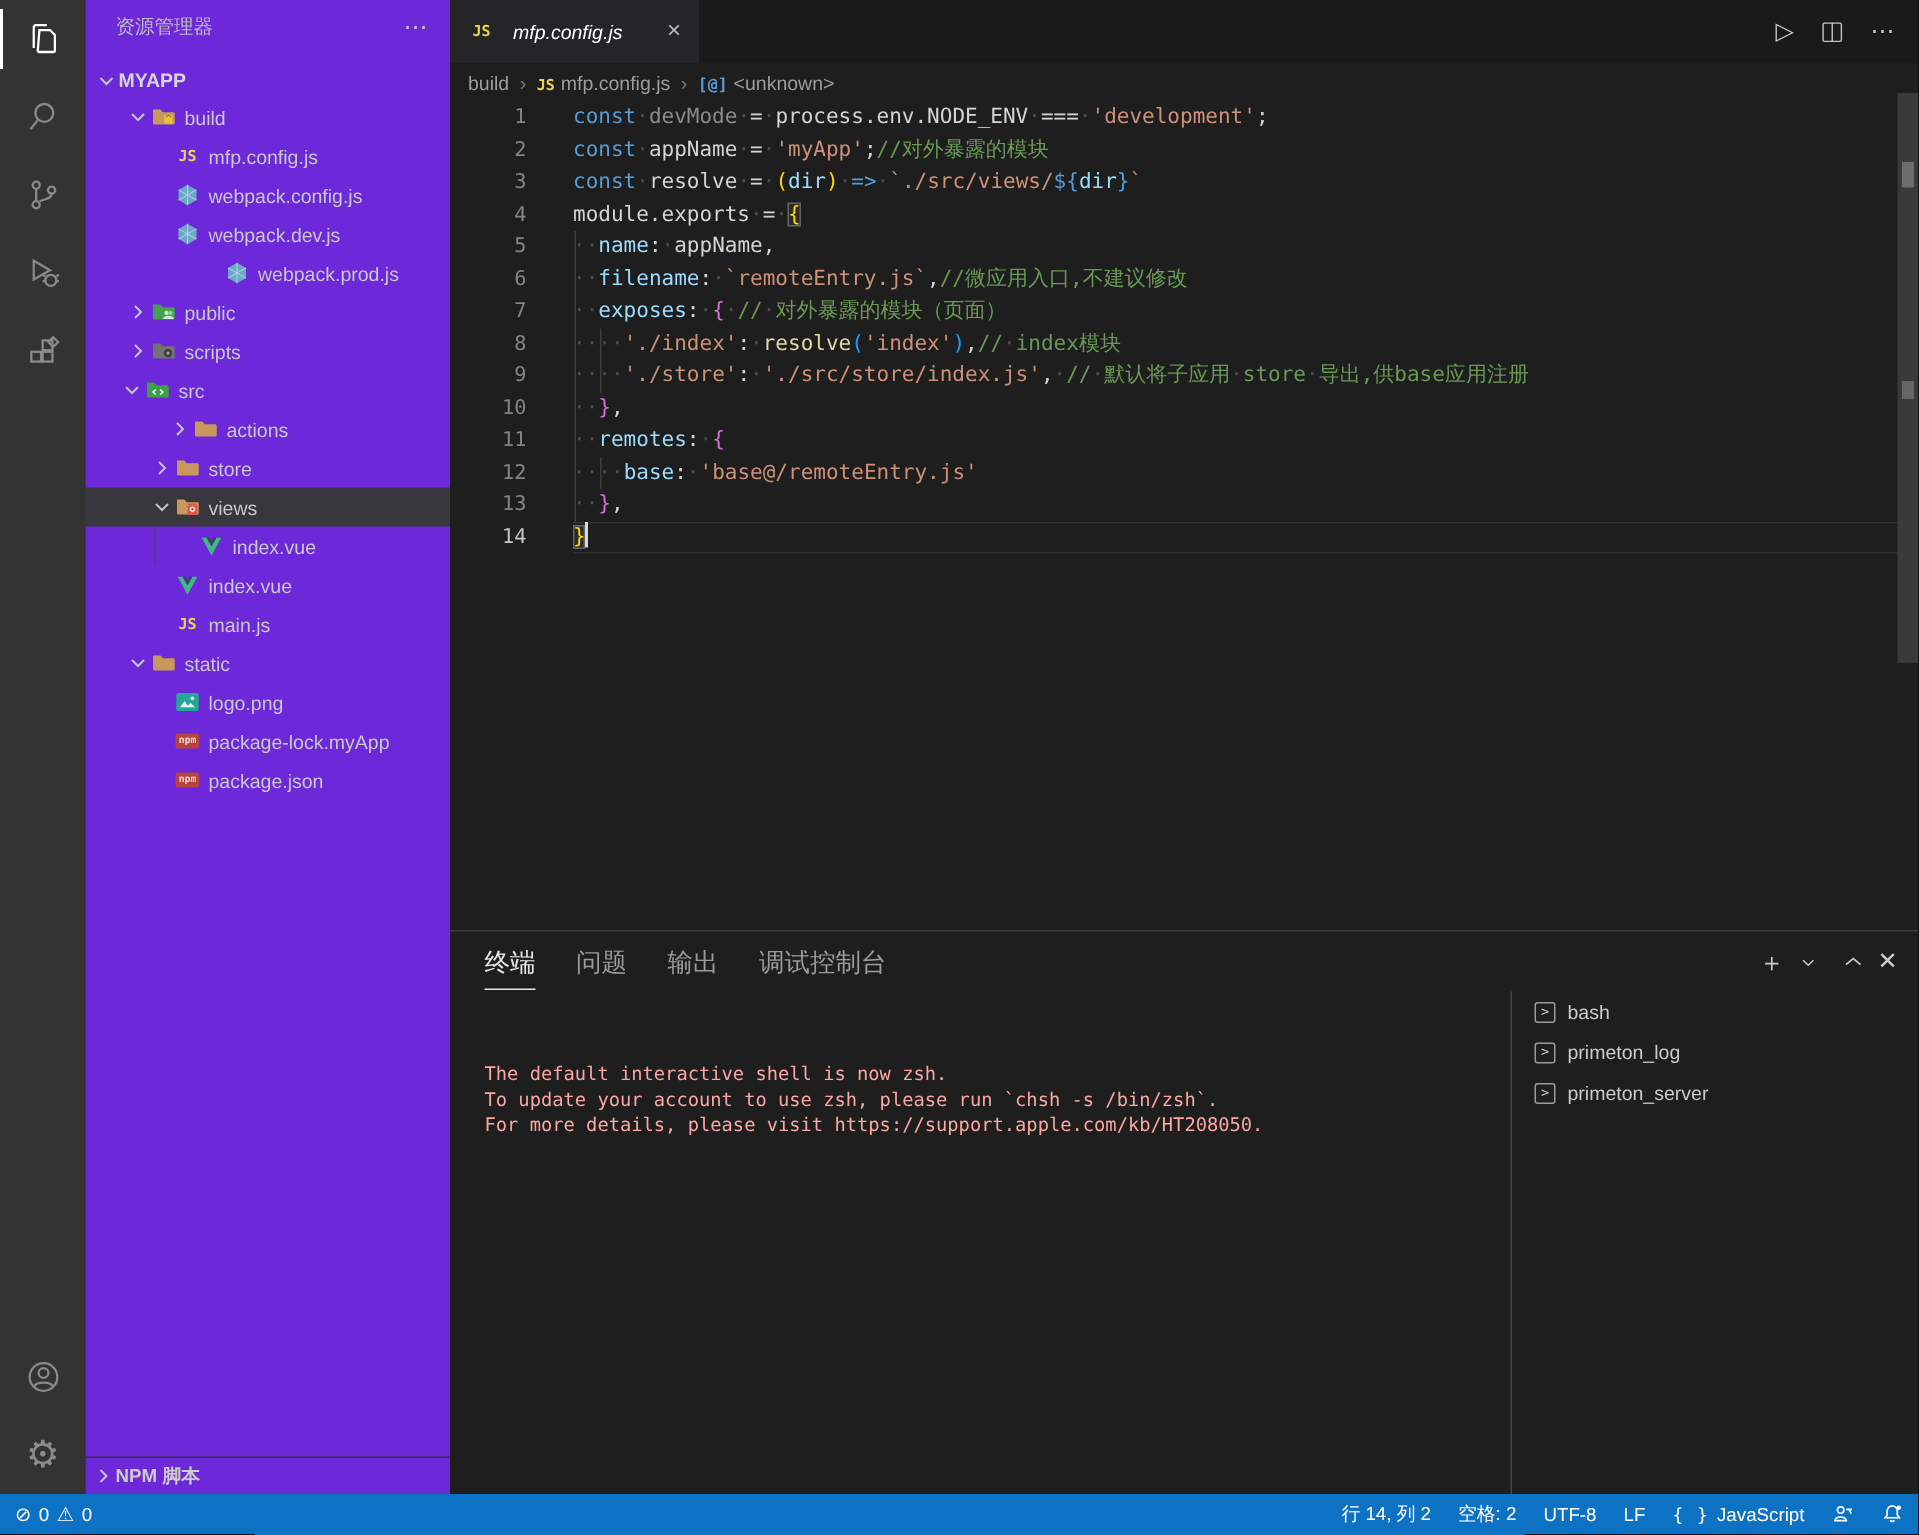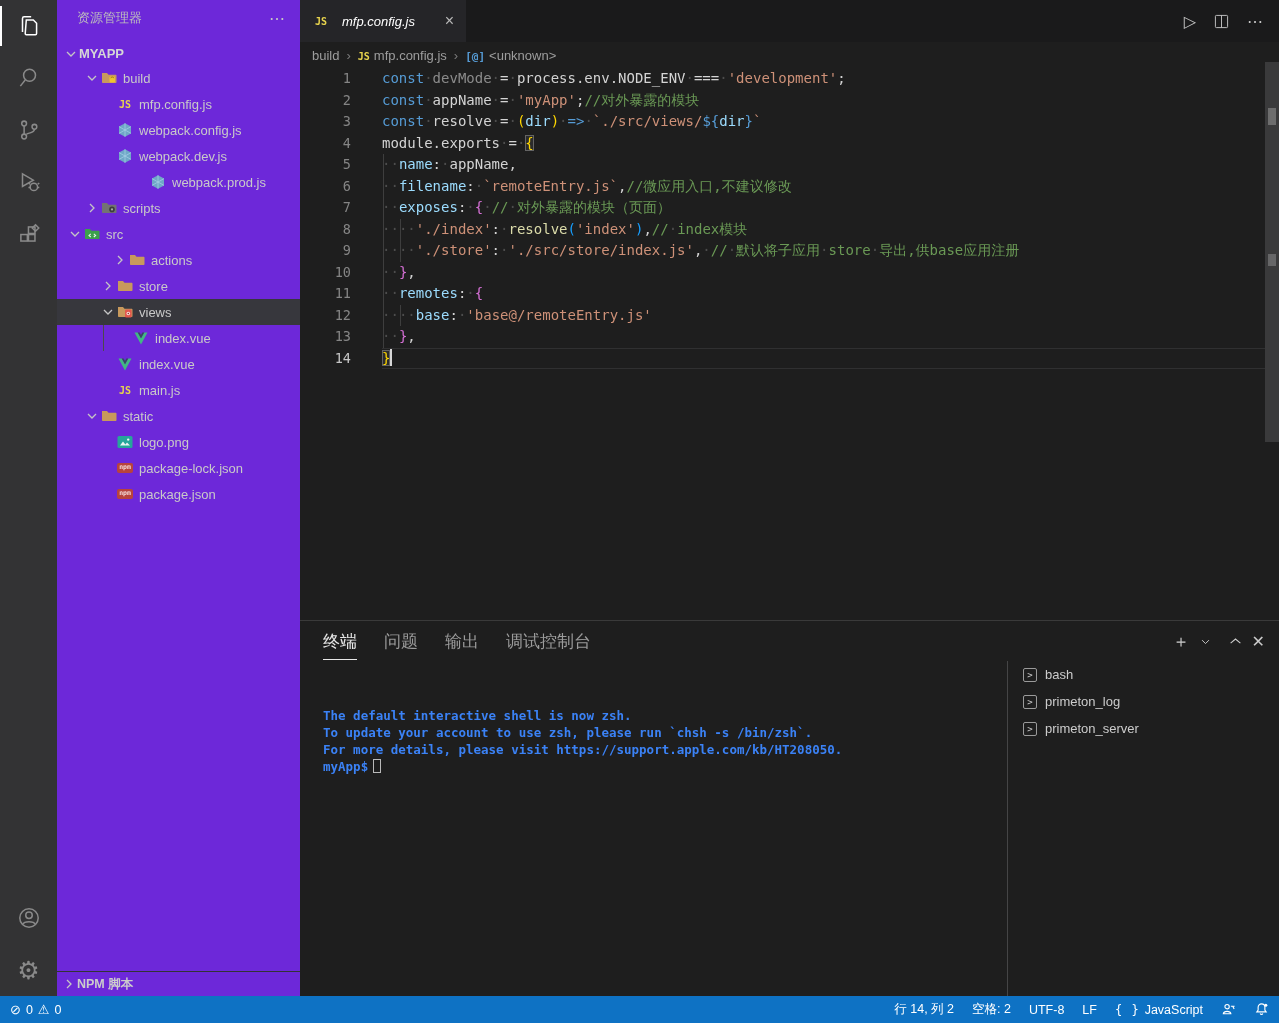--- a/index.html
+++ b/index.html
@@ -66,21 +66,21 @@
 
   
   .panel { position:absolute; left:300px; top:620px; right:0; height:376px; background:#1e1e1e; border-top:1px solid #3a3a3a; }
   .panel-header { height:40px; display:flex; align-items:center; padding:0 14px 0 23px; }
   .panel-tabs { display:flex; gap:27px; }
   .panel-tab { font-size:17px; color:#9b9b9b; cursor:pointer; padding:6px 0 5px; position:relative; }
   .panel-tab.active { color:#e7e7e7; }
   .panel-tab.active::after { content:""; position:absolute; left:0; right:0; bottom:-2px; height:1px; background:#e7e7e7; }
   .panel-actions { margin-left:auto; display:flex; align-items:center; gap:10px; color:#cccccc; }
   .panel-actions .pa { cursor:pointer; display:flex; align-items:center; }
-  .terminal-out { position:absolute; left:23px; top:86px; right:290px; font-family:"DejaVu Sans Mono",monospace; font-size:12.5px; line-height:17px; color:#3b82f6;font-weight:bold; }
+  .terminal-out { position:absolute; left:23px; top:86px; right:290px; font-family:"DejaVu Sans Mono",monospace; font-size:12.5px; line-height:17px; color:#fca5a5; }
   .term-cursor { display:inline-block; width:8px; height:14px; border:1px solid #b9b9b9; vertical-align:-2px; margin-left:5px; }
   .panel-side { position:absolute; right:0; top:40px; bottom:0; width:272px; border-left:1px solid #454546; }
   .term-item { height:27px; display:flex; align-items:center; gap:8px; padding-left:15px; font-size:13px; color:#cccccc; cursor:pointer; }
   .term-ico { width:14px; height:14px; border:1px solid #9a9a9a; border-radius:2px; color:#cccccc; font-size:9px; display:flex; align-items:center; justify-content:center; font-family:"DejaVu Sans Mono",monospace; }
 
   
   .status-bar { position:absolute; left:0; right:0; bottom:0; height:27px; background:#0e72c4; display:flex; align-items:center; color:#ffffff; font-size:12.5px; padding:0 10px; }
   .stat { display:flex; align-items:center; gap:5px; cursor:pointer; padding:0 6px; height:100%; }
   .stat-right { margin-left:auto; display:flex; align-items:center; gap:6px; }
   .stat svg { width:15px; height:15px; stroke:#ffffff; fill:none; stroke-width:1.2; }
@@ -209,28 +209,44 @@
           <span>webpack.prod.js</span>
         </div>
         <div class="tree-row" style="padding-left: 27px;">
           <span class="tr-chev">
             <svg viewBox="0 0 16 16" width="16" height="16">
               <path d="M6 4l4 4-4 4" fill="none" stroke="#c5c5c5" stroke-width="1.3"></path>
             </svg>
           </span>
           <span class="tr-icon">
             <svg viewBox="0 0 16 16" width="16" height="16">
+              <path d="M1 3h5l1.5 1.8h7c.55 0 1 .45 1 1V12c0 .55-.45 1-1 1H2c-.55 0-1-.45-1-1z" fill="#44a04d"></path>
+              <circle cx="10" cy="8.6" r="1.4" fill="#c9ecce"></circle>
+              <circle cx="12.7" cy="8.6" r="1.4" fill="#8fd49a"></circle>
+              <path d="M7.8 12.6c0-2.7 7-2.7 7 0z" fill="#c9ecce"></path>
+            </svg>
+          </span>
+          <span>public</span>
+        </div>
+        <div class="tree-row" style="padding-left: 27px;">
+          <span class="tr-chev">
+            <svg viewBox="0 0 16 16" width="16" height="16">
+              <path d="M6 4l4 4-4 4" fill="none" stroke="#c5c5c5" stroke-width="1.3"></path>
+            </svg>
+          </span>
+          <span class="tr-icon">
+            <svg viewBox="0 0 16 16" width="16" height="16">
               <path d="M1 3h5l1.5 1.8h7c.55 0 1 .45 1 1V12c0 .55-.45 1-1 1H2c-.55 0-1-.45-1-1z" fill="#737373"></path>
               <circle cx="11" cy="9.4" r="2.8" fill="#3d3d3d"></circle>
               <circle cx="11" cy="9.4" r="1.1" fill="#a8a8a8"></circle>
             </svg>
           </span>
           <span>scripts</span>
         </div>
-        <div class="tree-row" style="padding-left: 10px;">
+        <div class="tree-row" style="padding-left: 23px;">
           <span class="tr-chev">
             <svg viewBox="0 0 16 16" width="16" height="16">
               <path d="M4 6l4 4 4-4" fill="none" stroke="#c5c5c5" stroke-width="1.3"></path>
             </svg>
           </span>
           <span class="tr-icon">
             <svg viewBox="0 0 16 16" width="16" height="16">
               <path d="M1 3h5l1.5 1.8h7c.55 0 1 .45 1 1V12c0 .55-.45 1-1 1H2c-.55 0-1-.45-1-1z" fill="#3ca04b"></path>
               <path d="M6.8 7.8L5 9.4l1.8 1.6M9.8 7.8l1.8 1.6-1.8 1.6" stroke="#e9f7ec" stroke-width="1.1" fill="none"></path>
             </svg>
@@ -329,21 +345,21 @@
               <circle cx="11.2" cy="4.6" r="1.2" fill="#e8f5f2"></circle>
             </svg>
           </span>
           <span>logo.png</span>
         </div>
         <div class="tree-row" style="padding-left: 43px;">
           <span class="tr-chev"></span>
           <span class="tr-icon">
             <span class="npm-badge">npm</span>
           </span>
-          <span>package-lock.json</span>
+          <span>package-lock.myApp</span>
         </div>
         <div class="tree-row" style="padding-left: 43px;">
           <span class="tr-chev"></span>
           <span class="tr-icon">
             <span class="npm-badge">npm</span>
           </span>
           <span>package.json</span>
         </div>
       </div>
     <div class="sb-sections">
@@ -437,23 +453,20 @@
         </span>
         <span class="pa" style="font-size:16px;">✕</span>
       </div>
     </div>
     <div class="terminal-out">
       <div>
           <div>The default interactive shell is now zsh.</div>
           <div>To update your account to use zsh, please run `chsh -s /bin/zsh`.</div>
           <div>For more details, please visit https://support.apple.com/kb/HT208050.</div>
         </div>
-      <div>
-        <span>myApp$</span><span class="term-cursor"></span>
-      </div>
     </div>
     <div class="panel-side">
         <div class="term-item">
           <span>
             <span class="term-ico">&gt;</span>
           </span>
           <span>bash</span>
         </div>
         <div class="term-item">
           <span>

